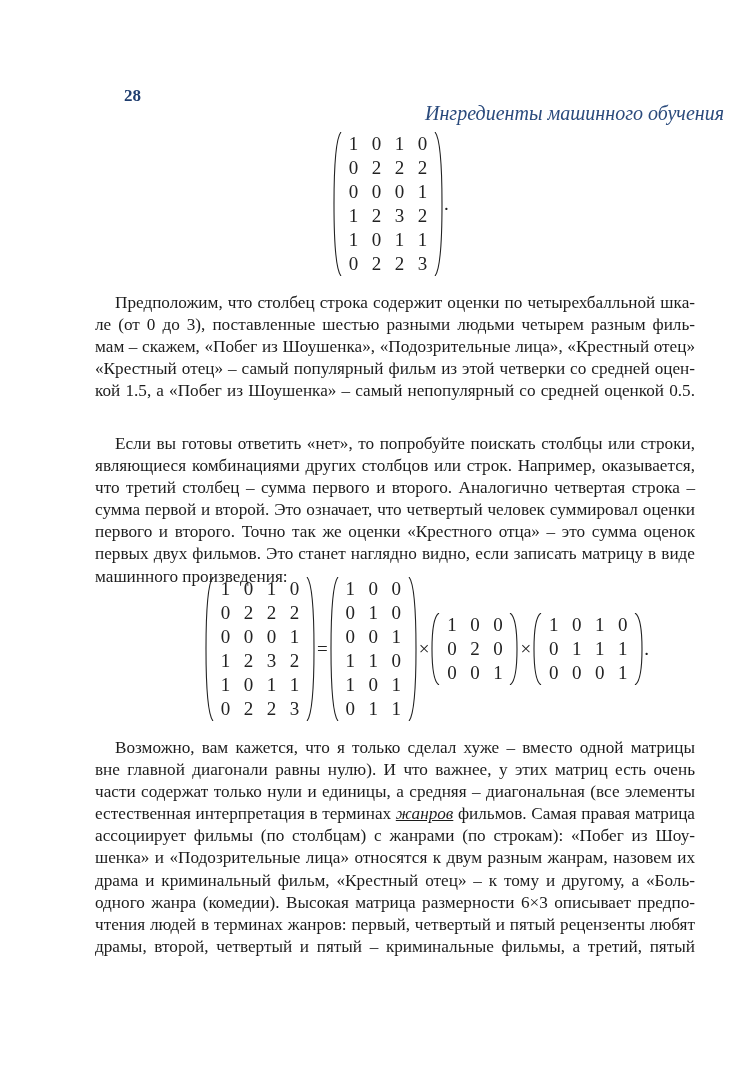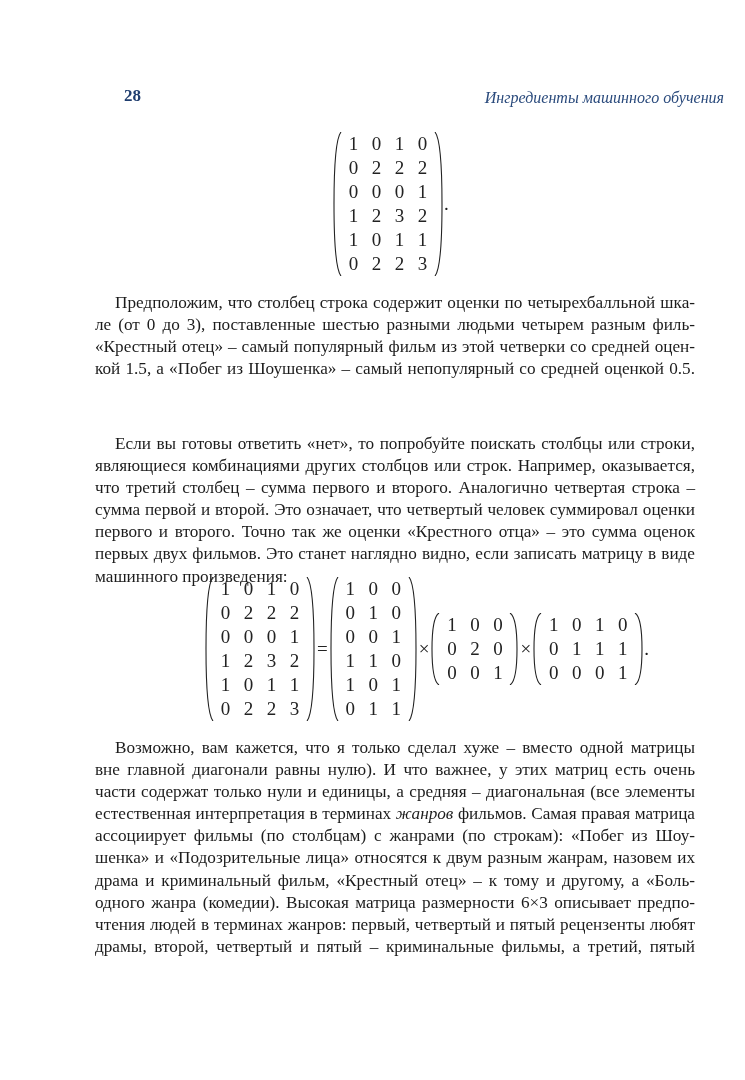--- a/index.html
+++ b/index.html
@@ -1,38 +1,38 @@
 <!DOCTYPE html>
 <html><head>
   <meta charset="utf-8">
   <style>
     html, body { margin: 0; padding: 0; background: #ffffff; }
     body { width: 745px; height: 1080px; position: relative; overflow: hidden;
            font-family: "Liberation Serif", "DejaVu Serif", serif; color: #1c1c1c; }
     .header { position: absolute; left: 95px; top: 86px; width: 600px; height: 24px; margin-left: 29px; }
     .page-num { position: absolute; left: 0; top: 0; font-weight: bold; font-size: 17px; color: #1f3d6e; }
-    .running-title { position: absolute; right: 0; top: 3px; font-style: italic; font-size: 16px; color: #2a4a7c; }
+    .running-title { position: absolute; right: 0; top: 16px; font-style: italic; font-size: 20px; color: #2a4a7c; }
 
     .matrix { display: inline-flex; align-items: stretch; }
     .paren { width: 9px; position: relative; }
     .paren svg { position: absolute; top: 0; left: 0; width: 100%; height: 100%; }
     .mgrid { display: grid; column-gap: 0; }
     .cell { text-align: center; font-size: 19px; line-height: 24px; width: 23px; color: #222; }
     .op { font-size: 19px; margin: 0 2px; align-self: center; color: #222; }
     .dot { font-size: 19px; align-self: center; margin-left: 1px; }
 
     .eq1 { position: absolute; left: 333px; top: 132px; display: flex; }
     .eq2 { position: absolute; left: 205px; top: 577px; display: flex; align-items: center; }
 
     .para { position: absolute; left: 95px; width: 600px; font-size: 17.2px; line-height: 22.1px;
             text-align: justify; color: #1c1c1c; }
     .para .line { display: block; text-align-last: justify; white-space: nowrap; }
     .para .line.last { text-align-last: left; }
     .indent { padding-left: 20px; }
-    em { font-style: italic; }
+    em { font-style: italic; text-decoration: underline; }
   </style>
 </head>
 <body>
 
 <div class="header">
   <span class="page-num">28</span>
   <span class="running-title">Ингредиенты машинного обучения</span>
 </div>
 
 <div class="eq1">
@@ -73,20 +73,21 @@
           <path d="M1,0 Q8,6 8,50 Q8,94 1,100" fill="none" stroke="#222" stroke-width="1.1" vector-effect="non-scaling-stroke"></path>
         </svg>
       </span>
     </div>
   <span class="dot">.</span>
 </div>
 
 <div class="para" style="top:292px">
     <span class="line indent">Предположим, что столбец строка содержит оценки по четырехбалльной шка-</span>
     <span class="line">ле (от 0 до 3), поставленные шестью разными людьми четырем разным филь-</span>
+    <span class="line">мам – скажем, «Побег из Шоушенка», «Подозрительные лица», «Крестный отец»</span>
     <span class="line">«Крестный отец» – самый популярный фильм из этой четверки со средней оцен-</span>
     <span class="line">кой 1.5, а «Побег из Шоушенка» – самый непопулярный со средней оценкой 0.5.</span>
   </div>
 
 <div class="para" style="top:433px">
     <span class="line indent">Если вы готовы ответить «нет», то попробуйте поискать столбцы или строки,</span>
     <span class="line">являющиеся комбинациями других столбцов или строк. Например, оказывается,</span>
     <span class="line">что третий столбец – сумма первого и второго. Аналогично четвертая строка –</span>
     <span class="line">сумма первой и второй. Это означает, что четвертый человек суммировал оценки</span>
     <span class="line">первого и второго. Точно так же оценки «Крестного отца» – это сумма оценок</span>

